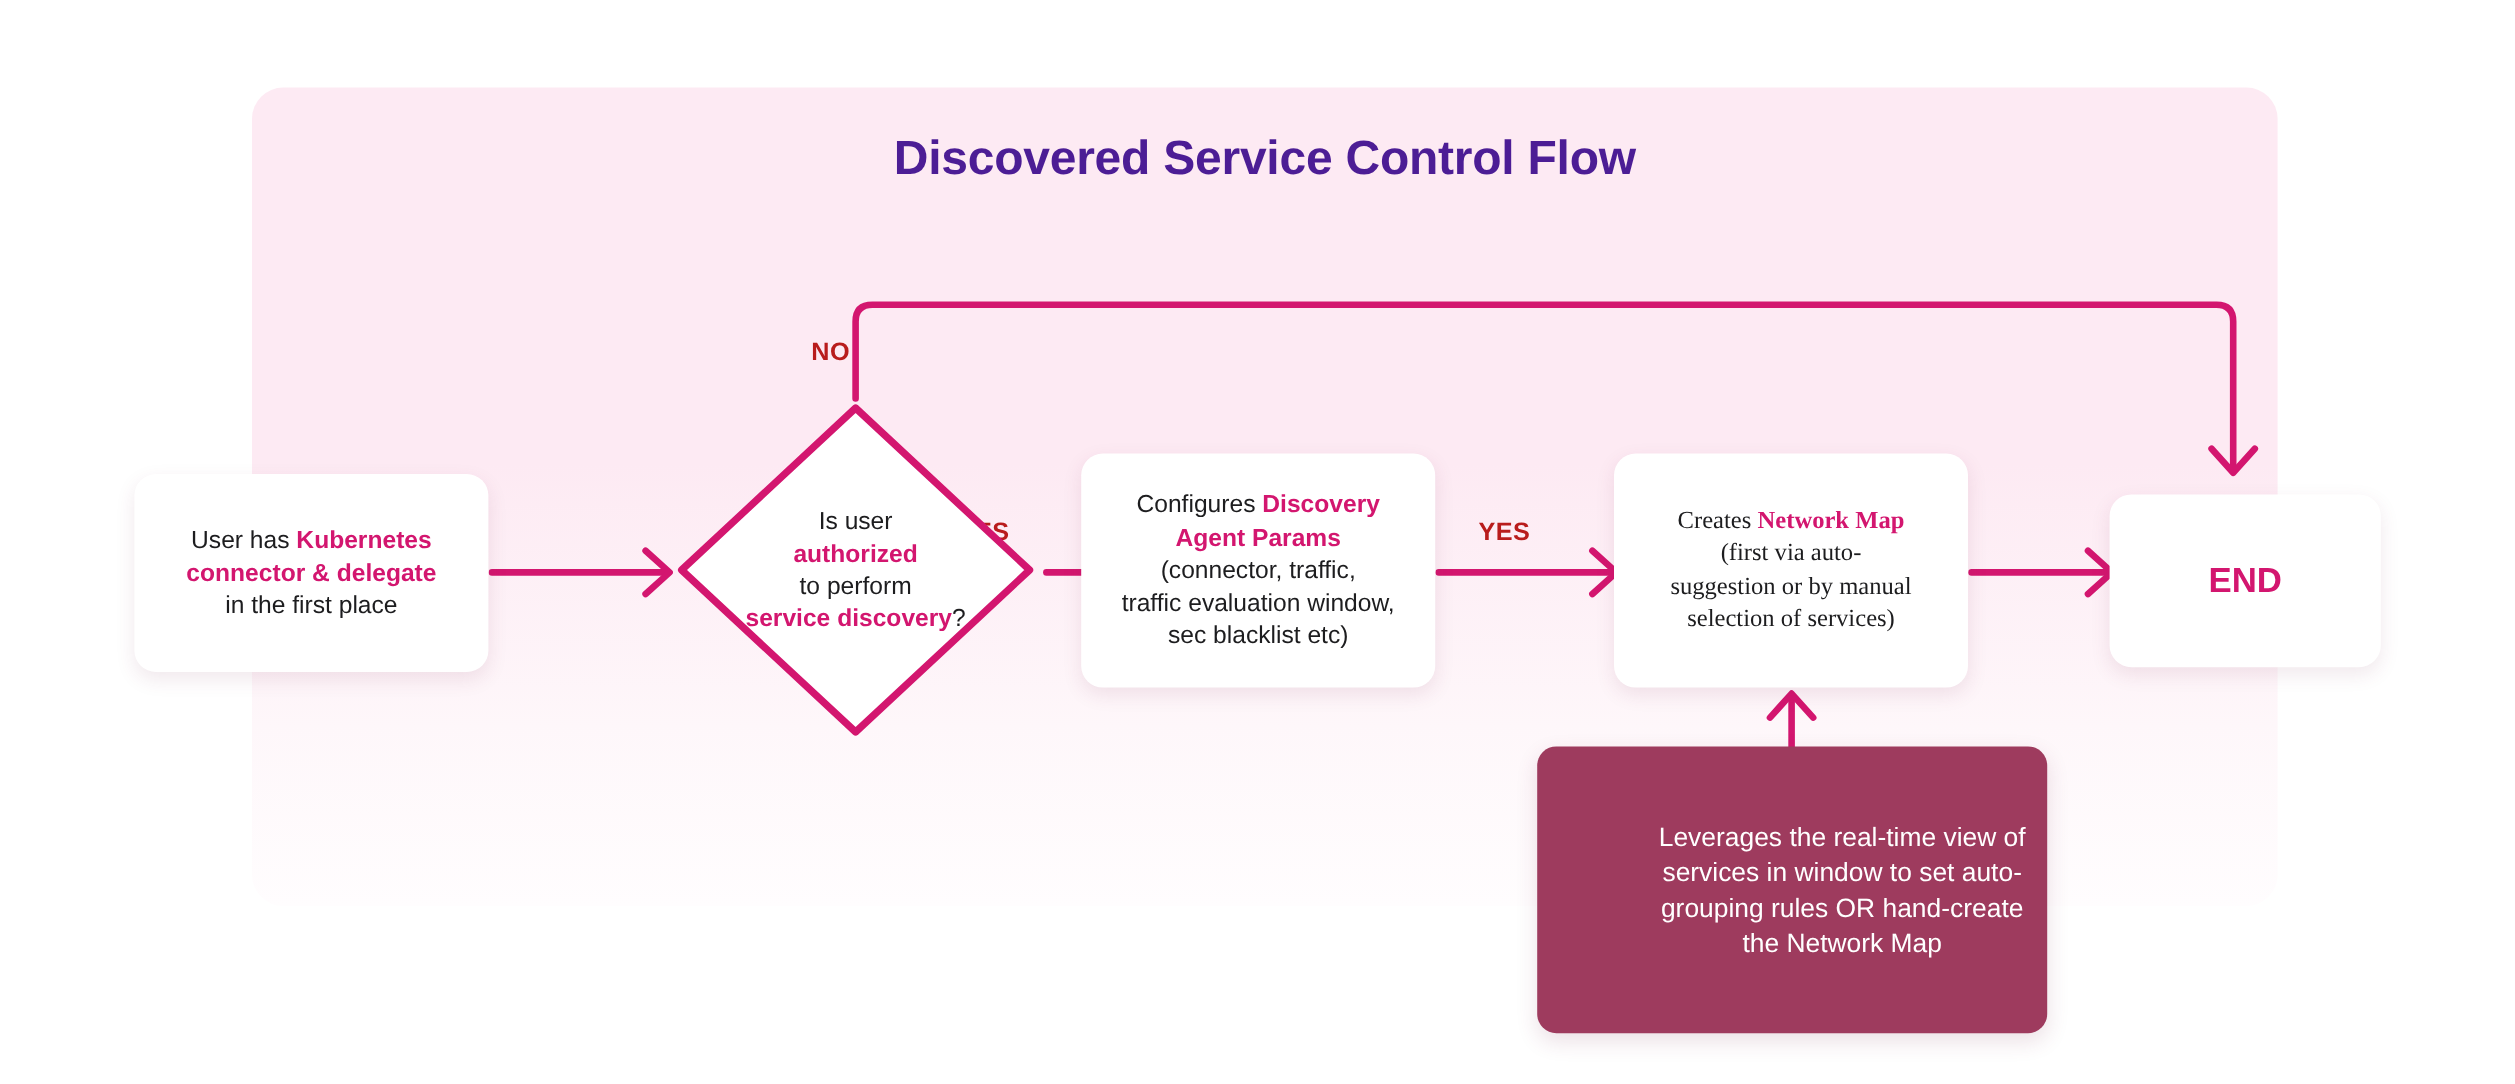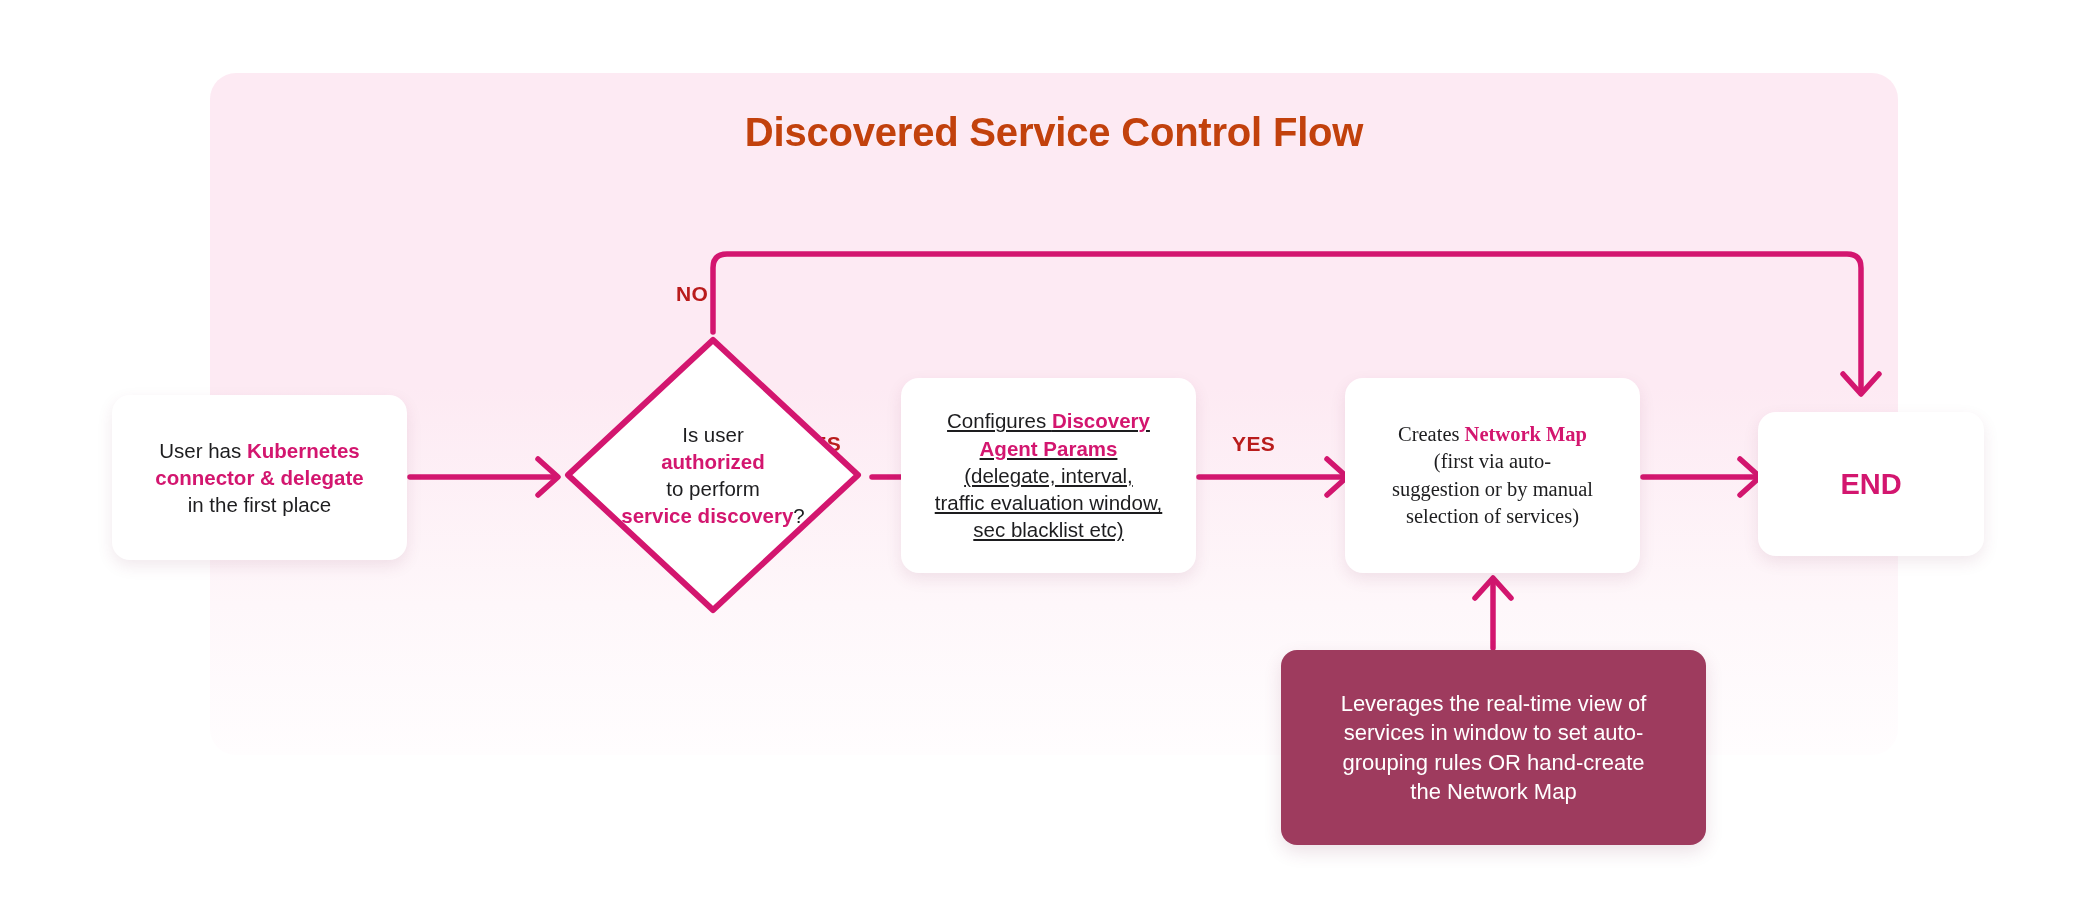--- a/index.html
+++ b/index.html
@@ -32,42 +32,42 @@
   
   .title {
     position: absolute;
     left: 210px;
     top: 110px;
     width: 1688px;
     text-align: center;
     font-size: 40px;
     font-weight: bold;
     letter-spacing: -0.2px;
-    color: #c2410c;
+    color: #4c1d95;
   }
   
   .node {
     position: absolute;
     background: #ffffff;
     border-radius: 18px;
     box-shadow: 0 6px 16px rgba(120, 40, 80, 0.10);
     display: flex;
     align-items: center;
     justify-content: center;
     box-sizing: border-box;
     text-align: center;
     color: #1d1d1f;
     font-size: 20.5px;
     line-height: 1.33;
   }
   .node .inner { padding: 0 14px; }
   .hl { color: #d3166f; font-weight: bold; }
 
   #node-start   { left: 112px;  top: 395px; width: 295px; height: 165px; }
-  #node-params  { left: 901px;  top: 378px; width: 295px; height: 195px; text-decoration: underline; }
+  #node-params  { left: 901px;  top: 378px; width: 295px; height: 195px; }
   #node-netmap  { left: 1345px; top: 378px; width: 295px; height: 195px; font-family: Liberation Serif, serif; }
   #node-end     { left: 1758px; top: 412px; width: 226px; height: 144px;
                   font-size: 29px; font-weight: bold; color: #d3166f; align-items: center; }
 
   
   #node-decision {
     position: absolute;
     left: 558px;
     top: 330px;
     width: 310px;
@@ -84,29 +84,29 @@
     text-align: center;
     font-size: 20.5px;
     line-height: 1.33;
     color: #1d1d1f;
   }
 
   
   #node-note {
     position: absolute;
     left: 1281px;
-    top: 650px;
+    top: 622px;
     width: 425px;
-    height: 195px;
+    height: 239px;
     border-radius: 16px;
     background: #9e3b5e;
     box-shadow: 0 7px 18px rgba(120, 40, 80, 0.14);
     display: flex;
     align-items: center;
-    justify-content: center;
+    justify-content: flex-end;
     box-sizing: border-box;
     text-align: center;
     color: #ffffff;
     font-size: 22px;
     line-height: 1.33;
   }
   #node-note .inner { padding: 0 18px; }
 
   
   #edges {
@@ -182,21 +182,21 @@
         <span>to perform</span><br>
         <span class="hl">service discovery</span><span>?</span>
       </div>
     </div>
   </div>
 
   <div class="node" id="node-params">
     <div class="inner">
       <span>Configures </span><span class="hl">Discovery</span><br>
       <span class="hl">Agent Params</span><br>
-      <span>(delegate, interval,</span><br>
+      <span>(connector, traffic,</span><br>
       <span>traffic evaluation window,</span><br>
       <span>sec blacklist etc)</span>
     </div>
   </div>
 
   <div class="node" id="node-netmap">
     <div class="inner">
       <span>Creates </span><span class="hl">Network Map</span><br>
       <span>(first via auto-</span><br>
       <span>suggestion or by manual</span><br>

